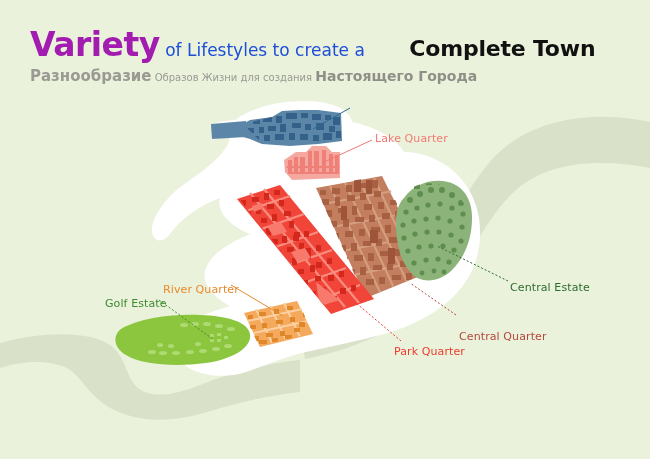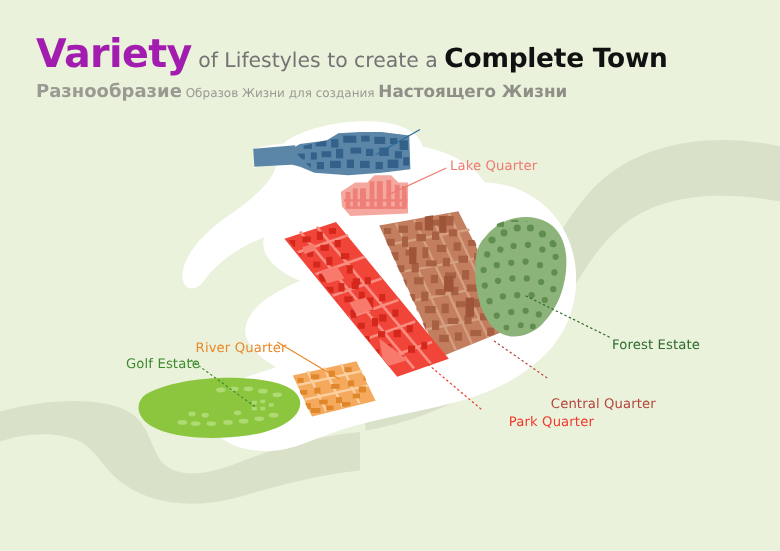--- a/index.html
+++ b/index.html
@@ -34,28 +34,29 @@
   }
   .t-variety {
     font-size: 33px;
     font-weight: bold;
     color: #a21caf;
     letter-spacing: -0.5px;
   }
   .t-mid {
     font-size: 17px;
     font-weight: normal;
-    color: #737373;
+    color: #1d4ed8;
     letter-spacing: 0px;
   }
   .t-complete {
     font-size: 22px;
     font-weight: bold;
     color: #111;
     letter-spacing: -0.2px;
+    margin-left: 39px;
   }
   .title-line2 {
     white-space: nowrap;
     line-height: 1;
     margin-top: 7px;
   }
   .t-ru-bold1 {
     font-size: 15px;
     font-weight: bold;
     color: #9a9a93;
@@ -470,24 +471,24 @@
       <line x1="231" y1="285" x2="283" y2="316" stroke="#e8892a"></line>
       <line x1="159" y1="300" x2="214" y2="340" stroke="#3f8a2e" stroke-dasharray="2 2"></line>
     </g>
   </svg>
 
   <div class="title-block">
     <div class="title-line1">
       <span class="t-variety">Variety</span><span class="t-mid"> of Lifestyles to create a </span><span class="t-complete">Complete Town</span>
     </div>
     <div class="title-line2">
-      <span class="t-ru-bold1">Разнообразие</span><span class="t-ru-small"> Образов Жизни для создания </span><span class="t-ru-bold2">Настоящего Жизни</span>
+      <span class="t-ru-bold1">Разнообразие</span><span class="t-ru-small"> Образов Жизни для создания </span><span class="t-ru-bold2">Настоящего Города</span>
     </div>
   </div>
 
   <div class="map-label" id="lbl-1" style="left: 375px; top: 132px; color: rgb(240, 122, 114); text-align: right;">Lake Quarter</div>
-  <div class="map-label" id="lbl-2" style="left: 510px; top: 281px; color: rgb(47, 107, 44);">Forest Estate</div>
+  <div class="map-label" id="lbl-2" style="left: 510px; top: 281px; color: rgb(47, 107, 44);">Central Estate</div>
   <div class="map-label" id="lbl-3" style="left: 459px; top: 330px; color: rgb(180, 70, 60);">Central Quarter</div>
-  <div class="map-label" id="lbl-4" style="left: 424px; top: 345px; color: rgb(239, 59, 44);">Park Quarter</div>
+  <div class="map-label" id="lbl-4" style="left: 394px; top: 345px; color: rgb(239, 59, 44);">Park Quarter</div>
   <div class="map-label" id="lbl-5" style="left: 163px; top: 283px; color: rgb(232, 137, 42);">River Quarter</div>
   <div class="map-label" id="lbl-6" style="left: 105px; top: 297px; color: rgb(63, 138, 46);">Golf Estate</div>
 
 </div>
 
 </body></html>

